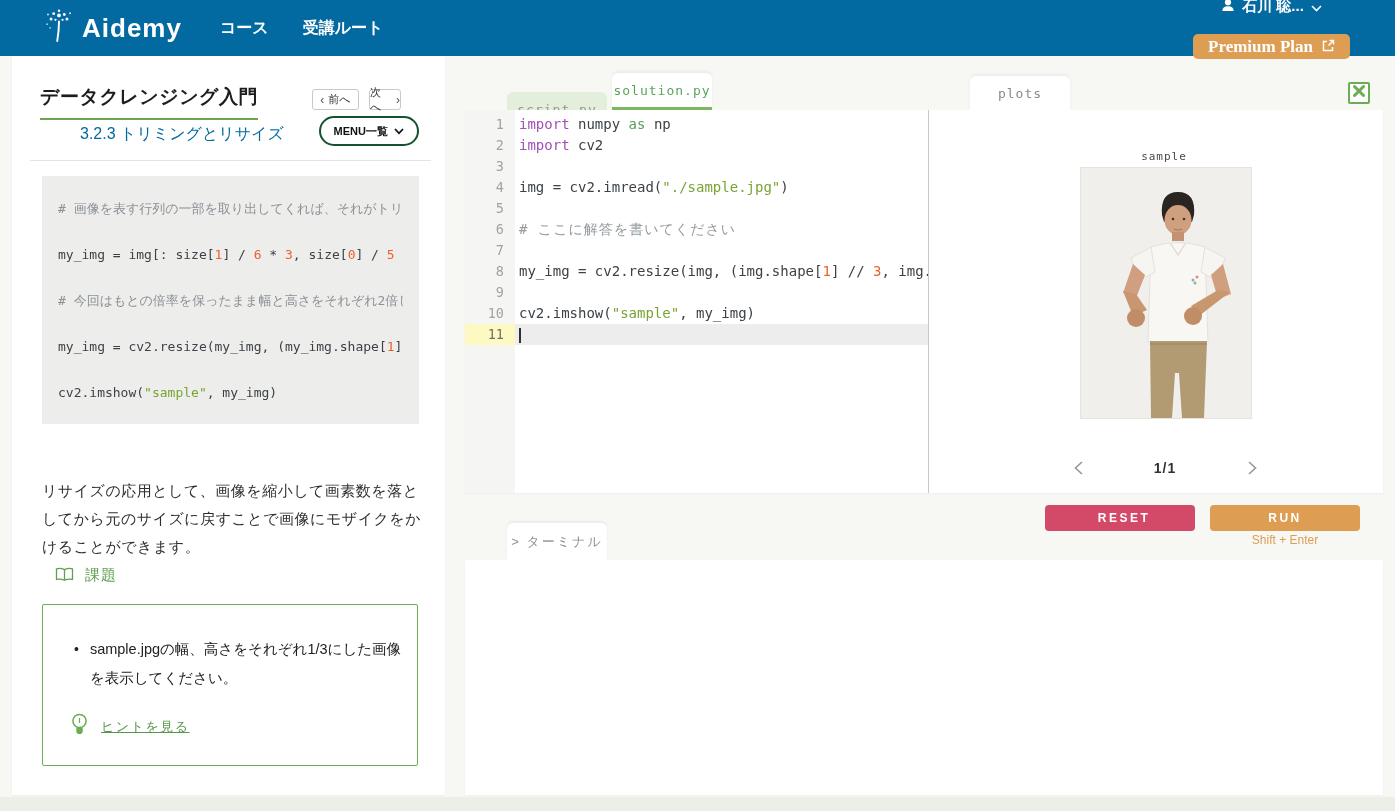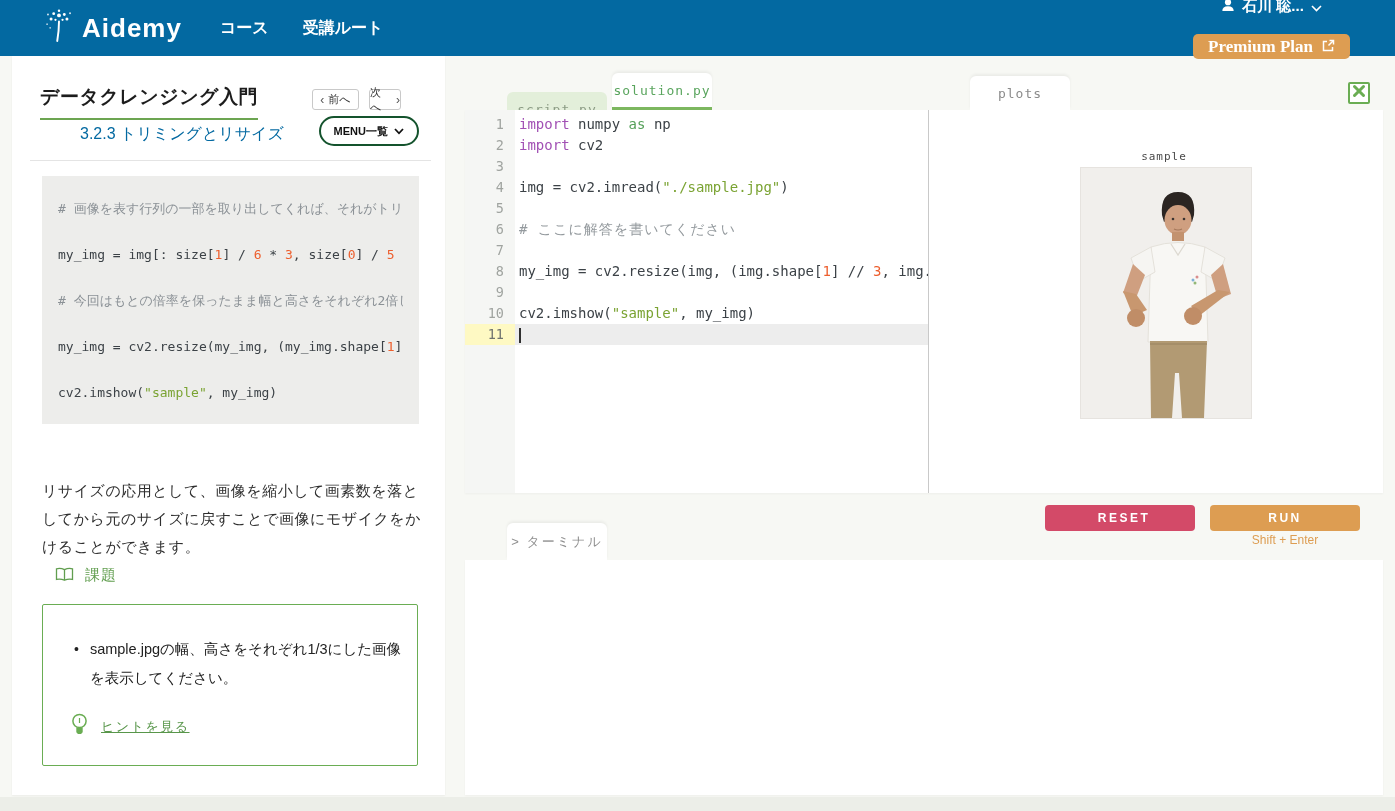--- a/index.html
+++ b/index.html
@@ -365,20 +365,33 @@
       <path d="M52 96 L42 125 L55 130 L64 107 Z" fill="#cf9f80"></path>
       <path d="M42 123 L52 148 L66 142 L55 126 Z" fill="#c8976f"></path>
       <circle cx="55" cy="150" r="9" fill="#c08d67"></circle>
       <path d="M142 96 L150 126 L137 131 L130 107 Z" fill="#cf9f80"></path>
       <path d="M149 124 L118 148 L110 138 L137 122 Z" fill="#c8976f"></path>
       <circle cx="112" cy="148" r="9" fill="#c08d67"></circle>
       <path d="M69 173 L126 173 L123 250 L101 250 L98 205 L94 205 L91 250 L70 250 Z" fill="#b29a73"></path>
       <line x1="69" y1="176" x2="126" y2="176" stroke="#a08a66" stroke-width="1.5"></line>
     </svg>
   </div>
+  <div class="plot-pager">
+    <span class="pager-chev">
+      <svg width="11" height="16" viewBox="0 0 11 16">
+          <polyline points="9,2 2.5,8 9,14" stroke="#9a9a9a" stroke-width="1.7" fill="none"></polyline>
+        </svg>
+    </span>
+    <span class="pager-count">1/1</span>
+    <span class="pager-chev">
+      <svg width="11" height="16" viewBox="0 0 11 16">
+          <polyline points="2,2 8.5,8 2,14" stroke="#9a9a9a" stroke-width="1.7" fill="none"></polyline>
+        </svg>
+    </span>
+  </div>
 </div>
 
 <button class="action-btn reset-btn">RESET</button>
 <button class="action-btn run-btn">RUN</button>
 <div class="shortcut-hint">Shift + Enter</div>
 
 <div class="terminal-tab">
   <span>&gt; ターミナル</span>
 </div>
 <div class="terminal-panel"></div>

